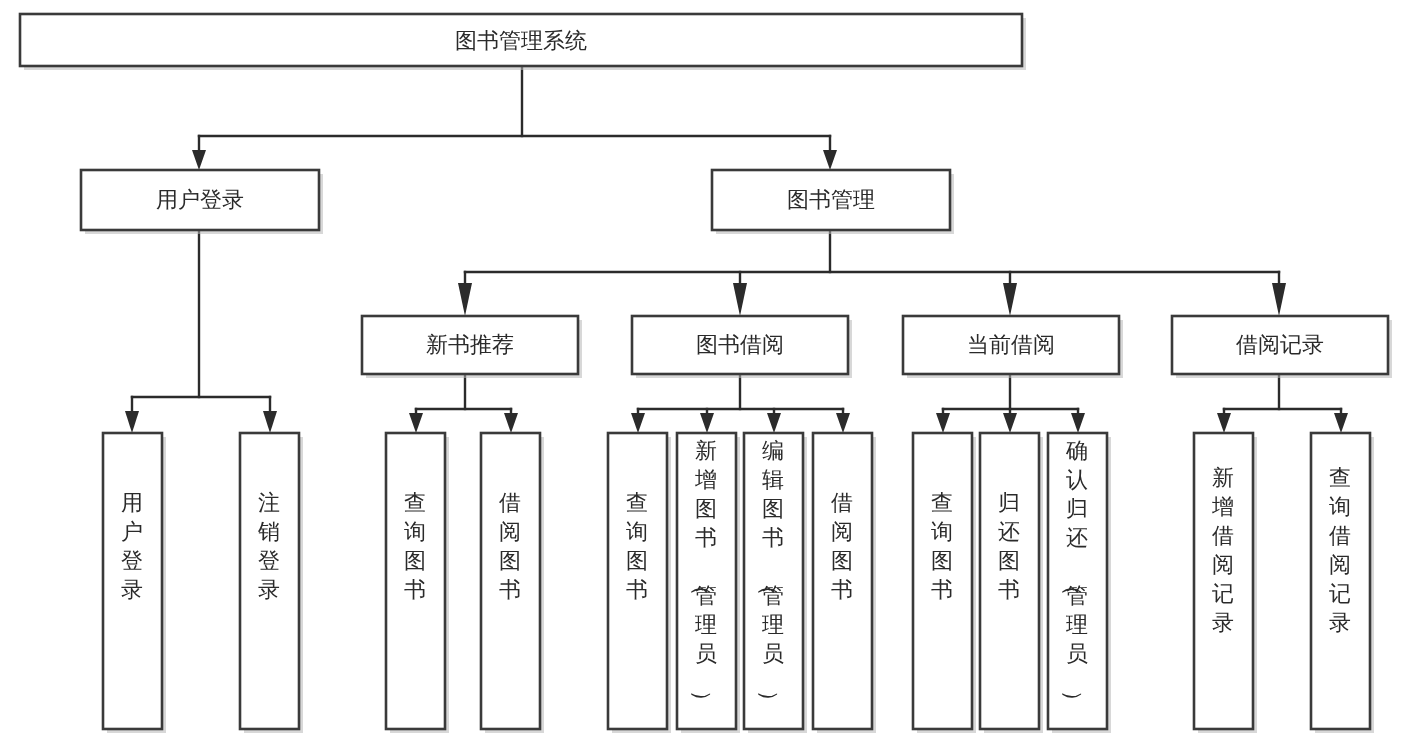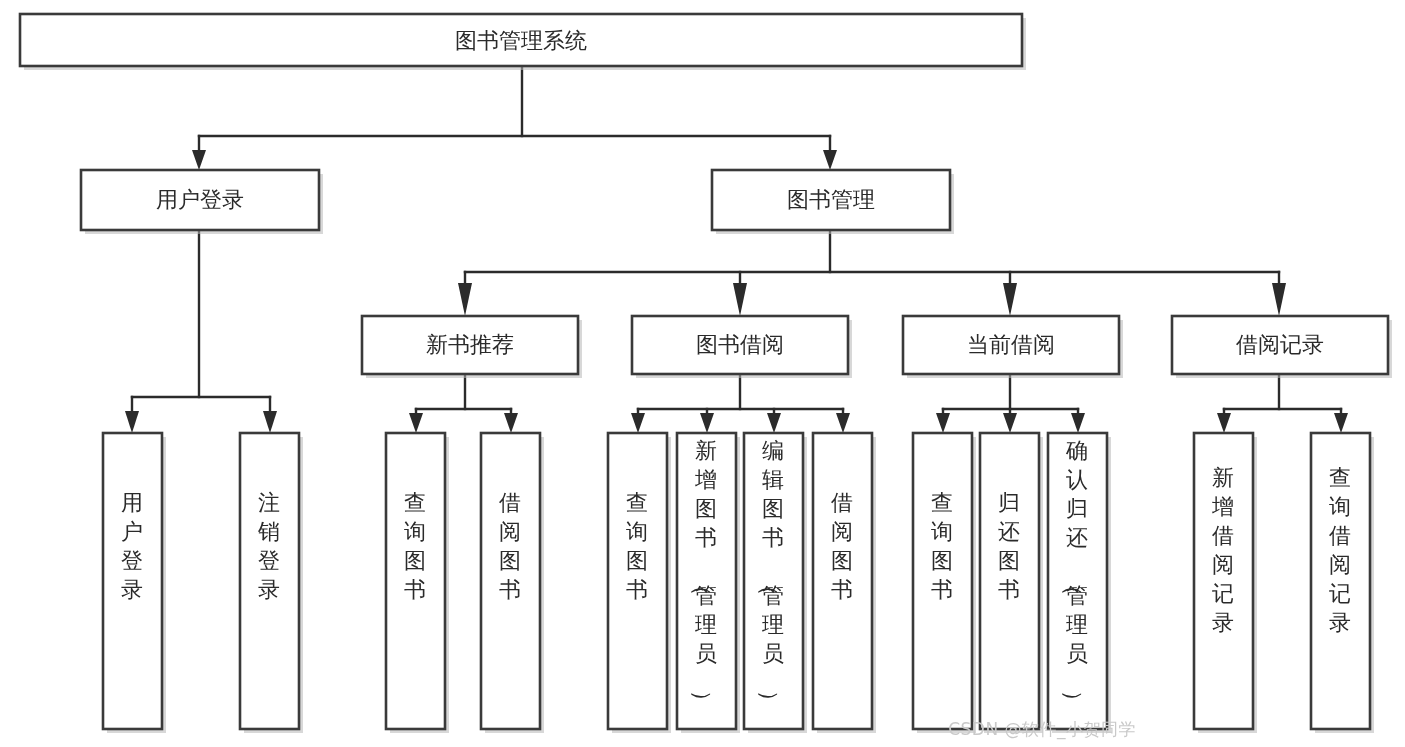--- a/index.html
+++ b/index.html
@@ -253,15 +253,14 @@
     </g>
 
     <g>
       <rect class="node-shadow" x="1315" y="437" width="59" height="296"></rect>
       <rect class="node-rect" x="1311" y="433" width="59" height="296"></rect>
       <text class="node-label-vert" x="1340" y="485"><tspan x="1340" y="485">查</tspan><tspan x="1340" y="514">询</tspan><tspan x="1340" y="543">借</tspan><tspan x="1340" y="572">阅</tspan><tspan x="1340" y="601">记</tspan><tspan x="1340" y="630">录</tspan></text>
     </g>
 
   </svg>
 
-  <div class="watermark">CSDN @软件_小贺同学</div>
 
 </div>
 
 </body></html>

